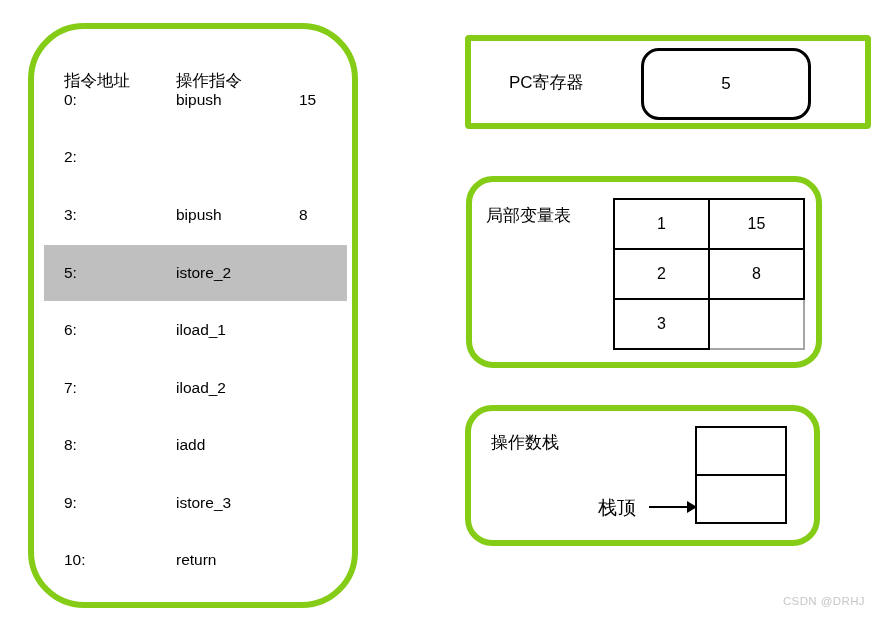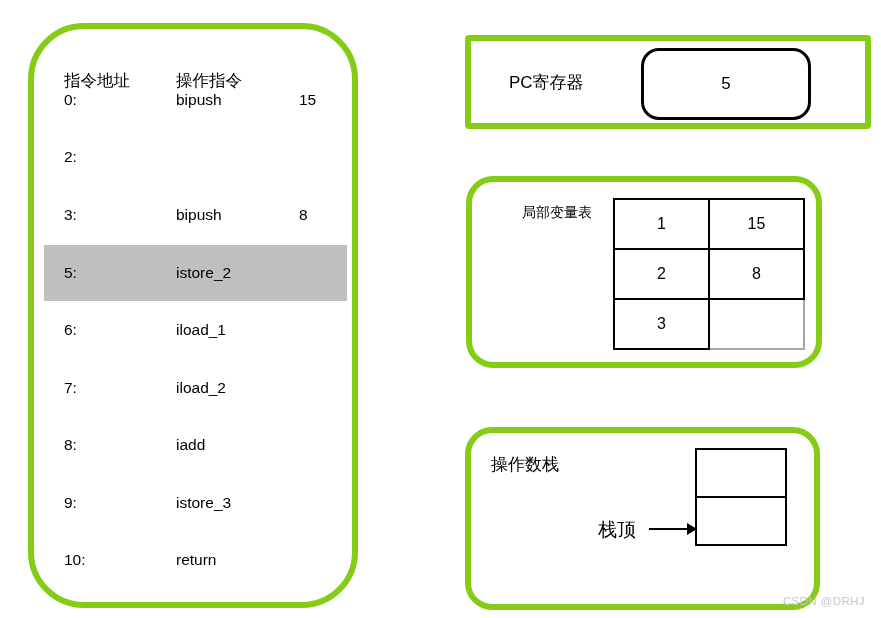--- a/index.html
+++ b/index.html
@@ -34,32 +34,32 @@
   #pc-panel { left: 465px; top: 35px; width: 406px; height: 94px; border-radius: 4px; }
   .pc-label { position: absolute; left: 38px; top: 0; height: 100%; display: flex; align-items: center; font-size: 17px; }
   .pc-value-box {
     position: absolute; left: 170px; top: 7px; width: 170px; height: 72px;
     border: 3px solid #000; border-radius: 18px; box-sizing: border-box;
     display: flex; align-items: center; justify-content: center; font-size: 17px;
   }
 
   
   #locals-panel { left: 466px; top: 176px; width: 356px; height: 192px; border-radius: 27px; }
-  .locals-label { position: absolute; left: 14px; top: 22px; font-size: 14px; white-space: nowrap; margin-left: 36px; }
+  .locals-label { position: absolute; left: 14px; top: 22px; font-size: 17px; white-space: nowrap; }
   .locals-table { position: absolute; left: 141px; top: 16px; border-collapse: collapse; }
   .locals-table td {
     width: 93px; height: 48px;
     border: 2px solid #000;
     text-align: center; vertical-align: middle;
     font-size: 16px; padding: 0;
   }
   .locals-table td.empty-cell { border-color: #a6a6a6; }
 
   
-  #stack-panel { left: 465px; top: 405px; width: 355px; height: 183px; border-radius: 27px; margin-top: 22px; }
+  #stack-panel { left: 465px; top: 405px; width: 355px; height: 141px; border-radius: 27px; }
   .stack-label { position: absolute; left: 20px; top: 20px; font-size: 17px; white-space: nowrap; }
   .stack-cells { position: absolute; left: 224px; top: 15px; }
   .stack-cell { width: 92px; height: 50px; border: 2px solid #000; box-sizing: border-box; background: #fff; }
   .stack-cell + .stack-cell { margin-top: -2px; }
   .stack-top-label { position: absolute; left: 127px; top: 84px; font-size: 19px; white-space: nowrap; }
   .stack-arrow { position: absolute; left: 178px; top: 88px; width: 48px; height: 16px; }
   .stack-arrow .line { position: absolute; left: 0; top: 7px; width: 40px; height: 2px; background: #000; }
   .stack-arrow .head {
     position: absolute; left: 38px; top: 2px; width: 0; height: 0;
     border-left: 10px solid #000; border-top: 6px solid transparent; border-bottom: 6px solid transparent;

